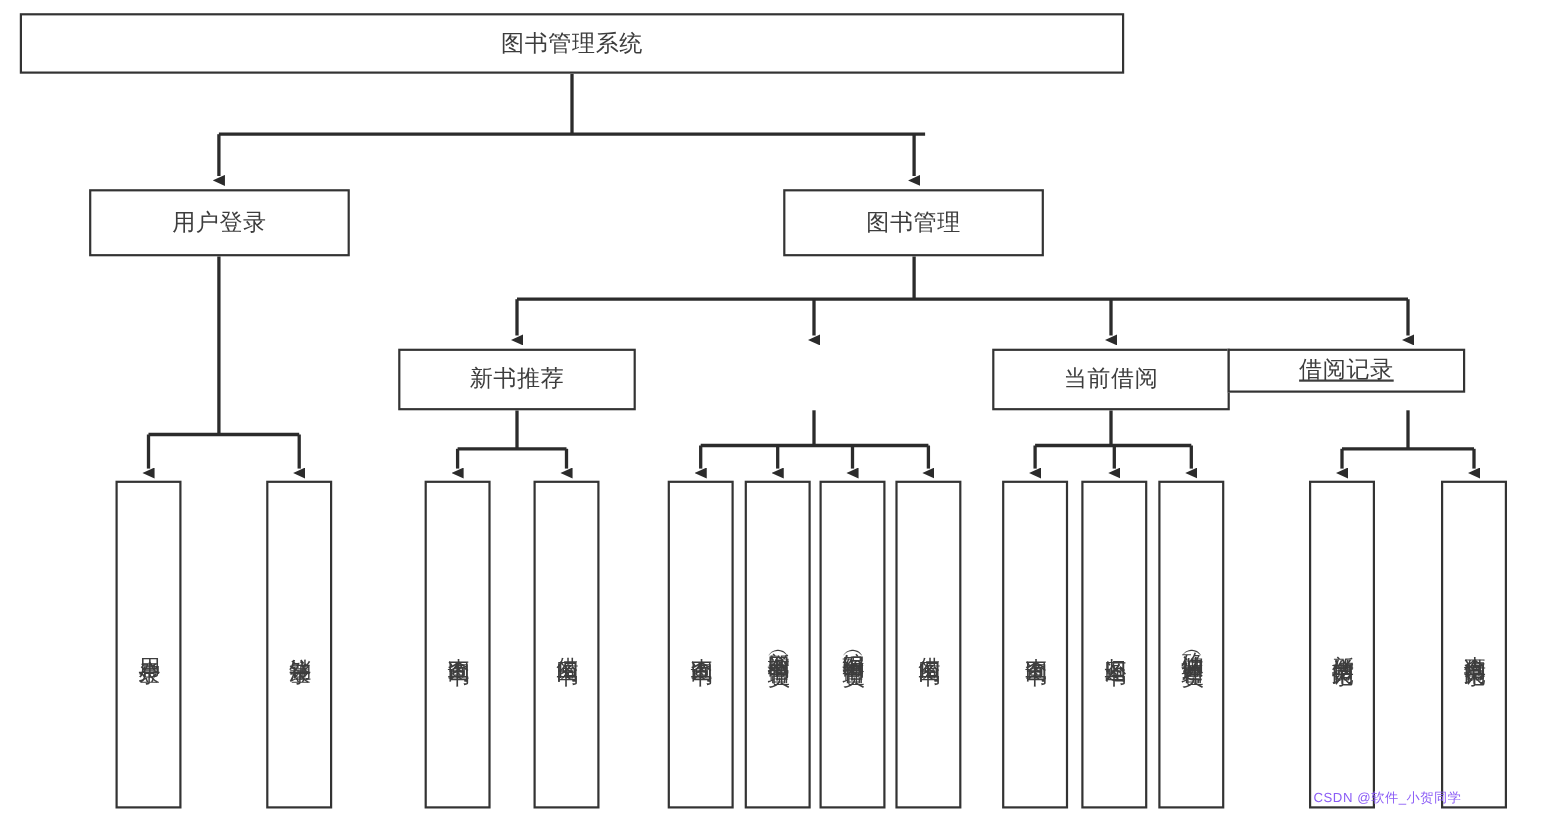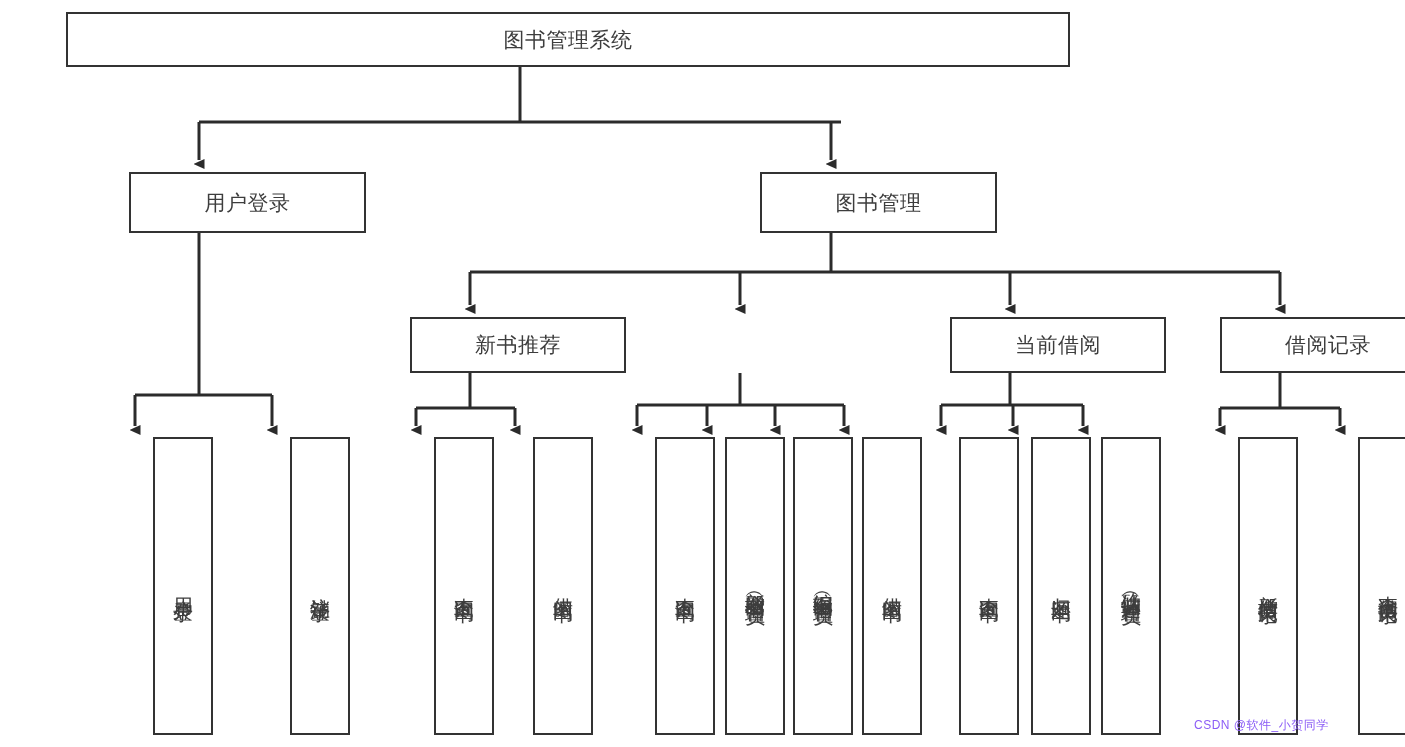--- a/index.html
+++ b/index.html
@@ -28,21 +28,20 @@
   .node {
     position: absolute;
     box-sizing: border-box;
     background: #ffffff;
     border: 2.5px solid #333333;
     display: flex;
     align-items: center;
     justify-content: center;
     color: #3d3d3d;
     text-align: center;
-    margin-left: 48px;
   }
   .node.horiz {
     font-size: 21px;
     letter-spacing: 0.5px;
     line-height: 1.2;
   }
   .node.vert {
     writing-mode: vertical-rl;
     text-orientation: upright;
     font-size: 20px;
@@ -132,21 +131,21 @@
   <div class="node horiz" style="left:712px; top:172px; width:237px; height:61px;">
     <span class="lbl">图书管理</span>
   </div>
 
   <div class="node horiz" style="left:362px; top:317px; width:216px; height:56px;">
     <span class="lbl">新书推荐</span>
   </div>
   <div class="node horiz" style="left:902px; top:317px; width:216px; height:56px;text-align:right;">
     <span class="lbl">当前借阅</span>
   </div>
-  <div class="node horiz" style="left:1172px; top:317px; width:216px; height:56px;">
+  <div class="node horiz" style="left:1116px; top:317px; width:216px; height:40px;text-decoration:underline;">
     <span class="lbl">借阅记录</span>
   </div>
 
   <div class="node vert" style="left:105px; top:437px; width:60px; height:298px;">
     <span class="lbl">用户登录</span>
   </div>
   <div class="node vert" style="left:242px; top:437px; width:60px; height:298px;">
     <span class="lbl">注销登录</span>
   </div>
 

